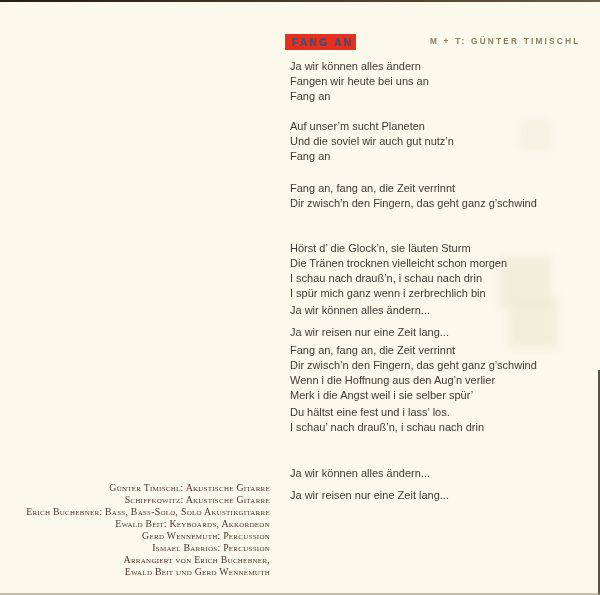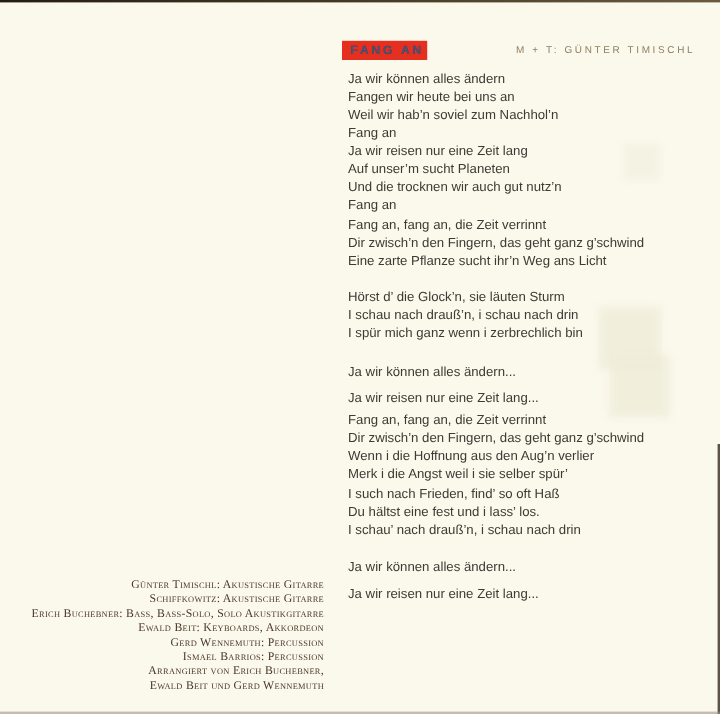--- a/index.html
+++ b/index.html
@@ -28,21 +28,21 @@
     display:flex;align-items:center;
   }
   .title-box .t{
     font-weight:bold;font-size:10px;letter-spacing:2.4px;
     color:var(--title_text,#44537a);padding-left:7px;
     text-shadow:0 0 .5px rgba(20,30,60,.6);
   }
   
   .credit-header{
     position:absolute;left:430px;top:36px;
-    font-size:8.3px;letter-spacing:2.2px;font-weight:normal;
+    font-size:8.3px;letter-spacing:2.2px;font-weight:bold;
     color:var(--header_text,#8e7e60);
   }
 
   
   .stanza{
     position:absolute;left:290px;
     font-size:11px;line-height:15px;
     color:var(--lyrics_text,#3e3a34);
     letter-spacing:0px;white-space:nowrap;
   }
@@ -72,60 +72,57 @@
 
 <div class="title-box">
   <span class="t">FANG AN</span>
 </div>
 
 <div class="credit-header">M + T: GÜNTER TIMISCHL</div>
 
 <div class="stanza s0">
   <div>Ja wir können alles ändern</div>
   <div>Fangen wir heute bei uns an</div>
-  <div>Weil wir hab’n soviel zum Nachhol’n</div>
   <div>Fang an</div>
 </div>
 
 <div class="stanza s1">
-  <div>Ja wir reisen nur eine Zeit lang</div>
   <div>Auf unser’m sucht Planeten</div>
-  <div>Und die trocknen wir auch gut nutz’n</div>
+  <div>Und die soviel wir auch gut nutz’n</div>
   <div>Fang an</div>
 </div>
 
 <div class="stanza s2">
   <div>Fang an, fang an, die Zeit verrinnt</div>
   <div>Dir zwisch’n den Fingern, das geht ganz g’schwind</div>
-  <div>Eine zarte Pflanze sucht ihr’n Weg ans Licht</div>
 </div>
 
 <div class="stanza s3">
   <div>Hörst d’ die Glock’n, sie läuten Sturm</div>
+  <div>Die Tränen trocknen vielleicht schon morgen</div>
   <div>I schau nach drauß’n, i schau nach drin</div>
   <div>I spür mich ganz wenn i zerbrechlich bin</div>
 </div>
 
 <div class="stanza s4">
   <div>Ja wir können alles ändern...</div>
 </div>
 
 <div class="stanza s5">
   <div>Ja wir reisen nur eine Zeit lang...</div>
 </div>
 
 <div class="stanza s6">
   <div>Fang an, fang an, die Zeit verrinnt</div>
   <div>Dir zwisch’n den Fingern, das geht ganz g’schwind</div>
   <div>Wenn i die Hoffnung aus den Aug’n verlier</div>
   <div>Merk i die Angst weil i sie selber spür’</div>
 </div>
 
 <div class="stanza s7">
-  <div>I such nach Frieden, find’ so oft Haß</div>
   <div>Du hältst eine fest und i lass’ los.</div>
   <div>I schau’ nach drauß’n, i schau nach drin</div>
 </div>
 
 <div class="stanza s8">
   <div>Ja wir können alles ändern...</div>
 </div>
 
 <div class="stanza s9">
   <div>Ja wir reisen nur eine Zeit lang...</div>

